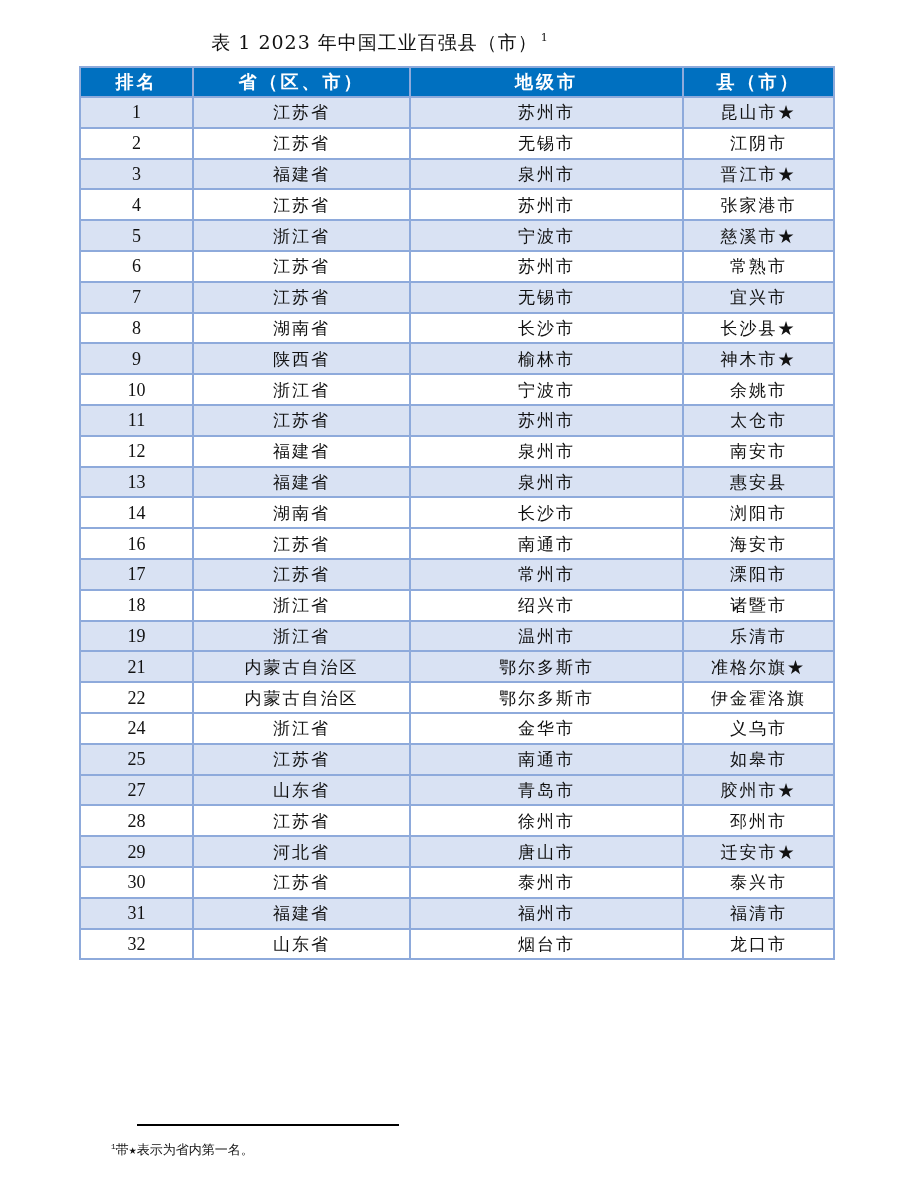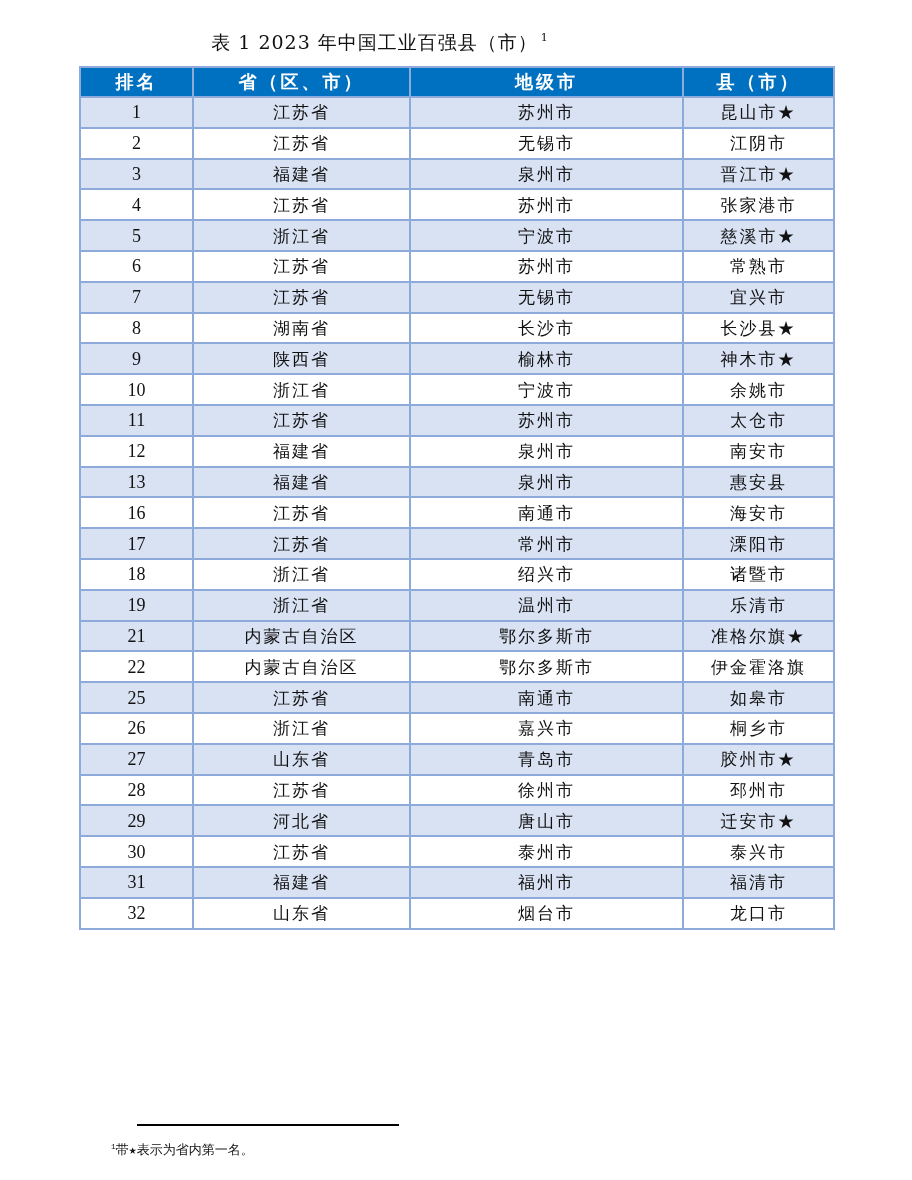--- a/index.html
+++ b/index.html
@@ -183,20 +183,26 @@
         <td>泉州市</td>
         <td>南安市</td>
       </tr>
       <tr class="odd">
         <td class="num">13</td>
         <td>福建省</td>
         <td>泉州市</td>
         <td>惠安县</td>
       </tr>
       <tr class="even">
+        <td class="num">14</td>
+        <td>湖南省</td>
+        <td>长沙市</td>
+        <td>浏阳市</td>
+      </tr>
+      <tr class="even">
         <td class="num">16</td>
         <td>江苏省</td>
         <td>南通市</td>
         <td>海安市</td>
       </tr>
       <tr class="odd">
         <td class="num">17</td>
         <td>江苏省</td>
         <td>常州市</td>
         <td>溧阳市</td>
@@ -218,31 +224,31 @@
         <td>内蒙古自治区</td>
         <td>鄂尔多斯市</td>
         <td>准格尔旗★</td>
       </tr>
       <tr class="even">
         <td class="num">22</td>
         <td>内蒙古自治区</td>
         <td>鄂尔多斯市</td>
         <td>伊金霍洛旗</td>
       </tr>
+      <tr class="even">
+        <td class="num">24</td>
+        <td>浙江省</td>
+        <td>金华市</td>
+        <td>义乌市</td>
+      </tr>
       <tr class="odd">
         <td class="num">25</td>
         <td>江苏省</td>
         <td>南通市</td>
         <td>如皋市</td>
-      </tr>
-      <tr class="even">
-        <td class="num">26</td>
-        <td>浙江省</td>
-        <td>嘉兴市</td>
-        <td>桐乡市</td>
       </tr>
       <tr class="odd">
         <td class="num">27</td>
         <td>山东省</td>
         <td>青岛市</td>
         <td>胶州市★</td>
       </tr>
       <tr class="even">
         <td class="num">28</td>
         <td>江苏省</td>

